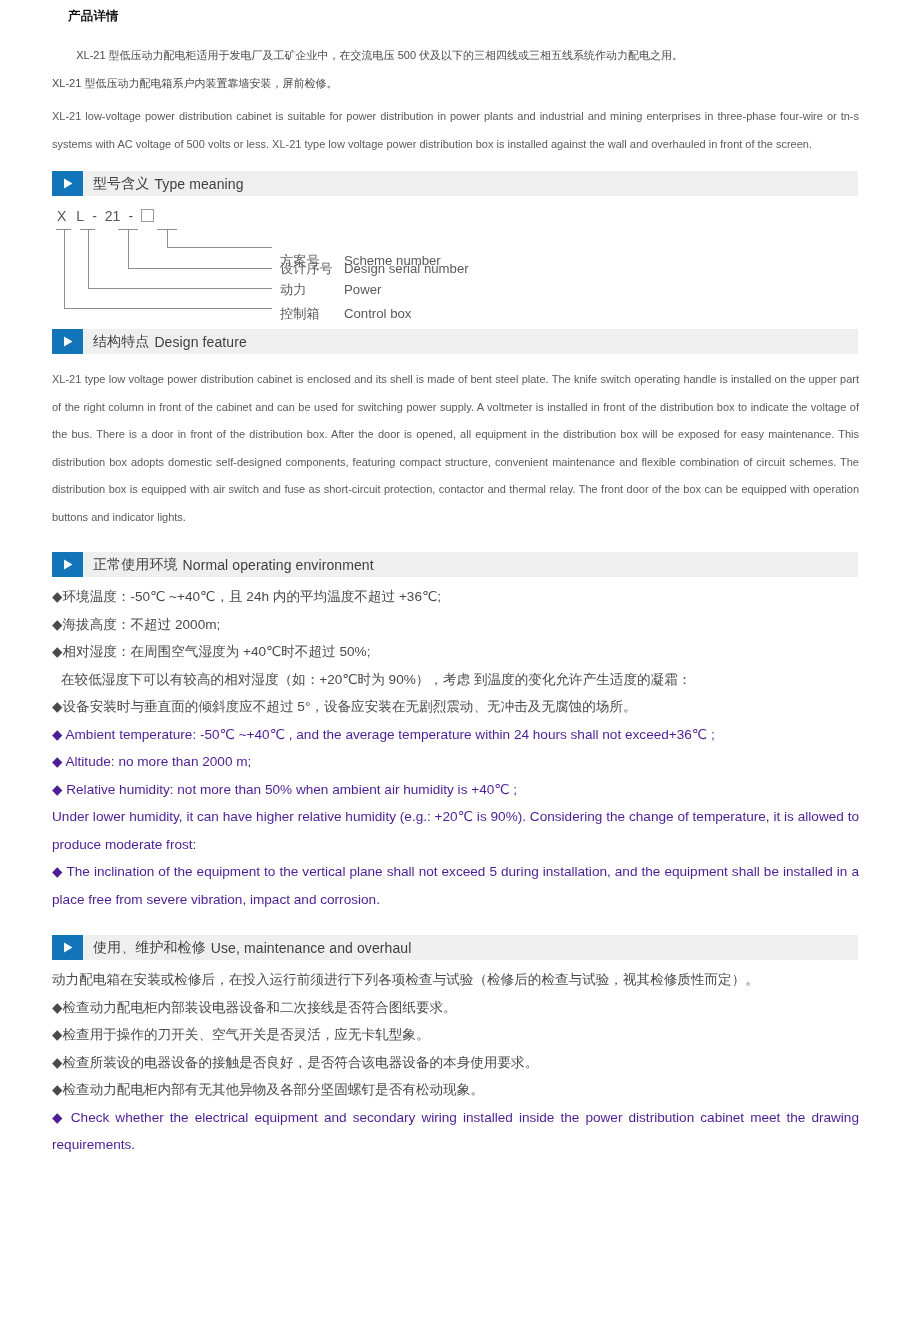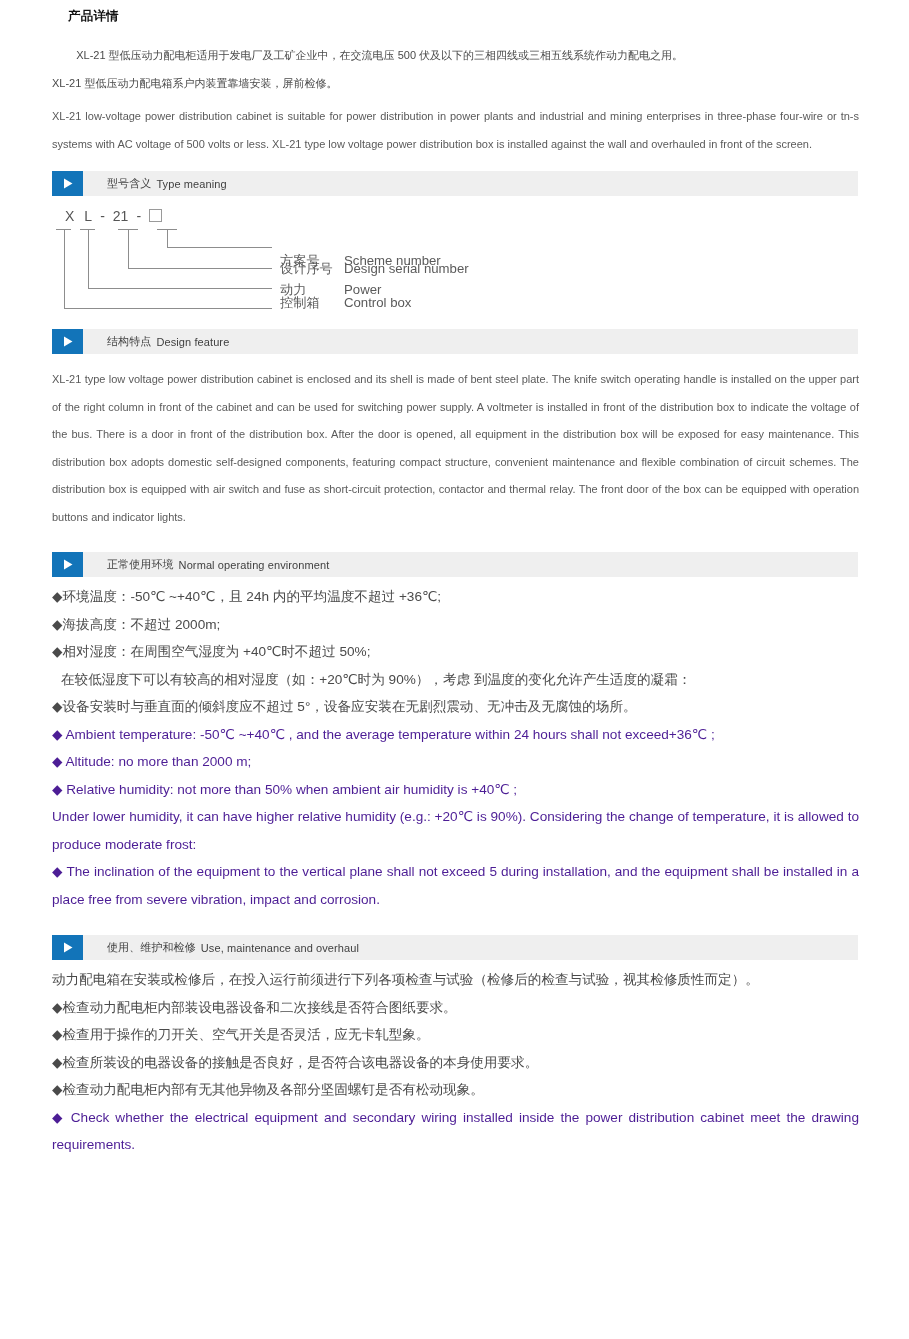--- a/index.html
+++ b/index.html
@@ -64,39 +64,39 @@
     min-width: 31px;
     background: #1274b9;
     display: flex;
     align-items: center;
     justify-content: center;
   }
   .section-head .marker svg { display: block; }
   .section-head .head-text {
     display: flex;
     align-items: center;
-    padding-left: 24px;
-    font-size: 11px;
+    padding-left: 10px;
+    font-size: 14px;
     color: #3f3f3f;
     letter-spacing: 0.1px;
     white-space: nowrap;
     justify-content: flex-end;
   }
 
   
   .type-diagram {
     position: relative;
     width: 560px;
     height: 108px;
     margin-top: 12px;
   }
   .code-row {
     position: absolute;
     top: 0;
-    left: 13px;
+    left: 5px;
     font-size: 14px;
     color: #555555;
     letter-spacing: 0px;
     white-space: nowrap;
   }
   .code-row span { display: inline-block; }
   .code-box {
     display: inline-block;
     width: 11px;
     height: 11px;
@@ -185,21 +185,21 @@
 
       <div class="dlabel" style="left:228px; top:44px;">
         <span class="cnl">方案号</span><span>Scheme number</span>
       </div>
       <div class="dlabel" style="left:228px; top:52px;">
         <span class="cnl">设计序号</span><span>Design serial number</span>
       </div>
       <div class="dlabel" style="left:228px; top:73px;">
         <span class="cnl">动力</span><span>Power</span>
       </div>
-      <div class="dlabel" style="left:228px; top:86px;">
+      <div class="dlabel" style="left:228px; top:97px;">
         <span class="cnl">控制箱</span><span>Control box</span>
       </div>
     </div>
 
     <div class="gap-md"></div>
 
     <div class="section-head">
       <div class="marker">
         <svg width="12" height="13" viewBox="0 0 12 13" aria-hidden="true">
           <polygon points="2,1.5 10.5,6.5 2,11.5" fill="#ffffff"></polygon>

